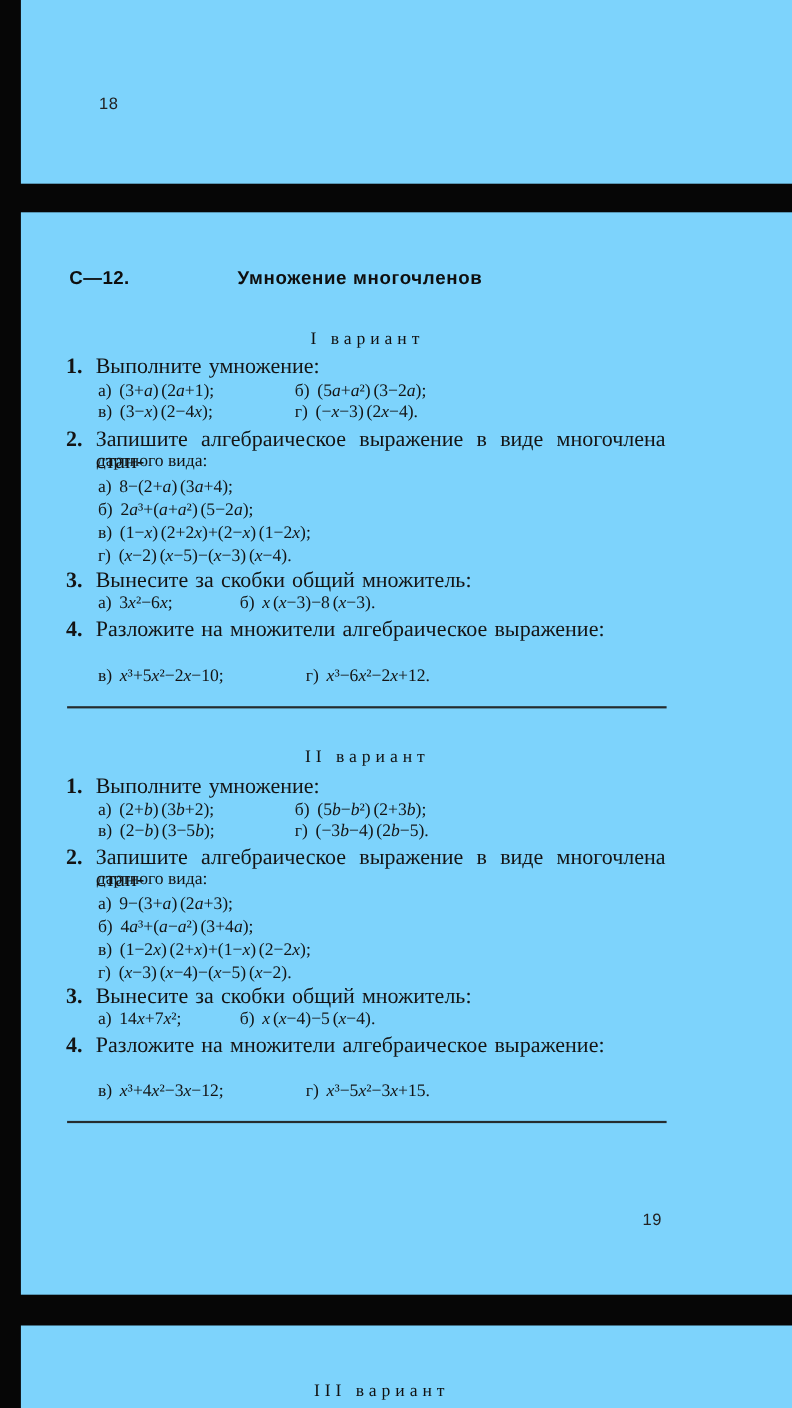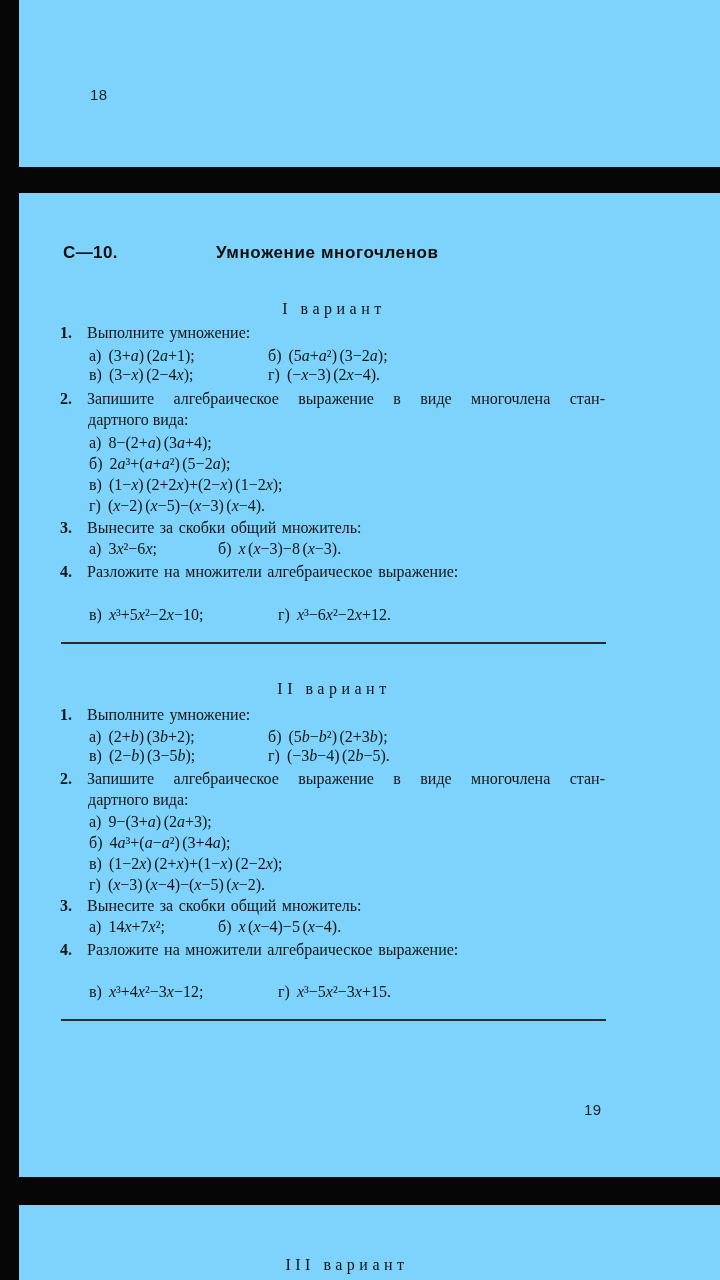--- a/index.html
+++ b/index.html
@@ -37,21 +37,21 @@
     font-family:"Liberation Sans", sans-serif;
     font-weight:700; font-size:17px; letter-spacing:0.6px; color:#0e0e0e;
   }
 
   .variant-head {
     position:absolute; left:0; width:630px; text-align:center;
     font-size:16px; letter-spacing:4.5px; color:#111;
     line-height:20px;
   }
 
-  .prob { position:absolute; left:41px; font-size:16px; line-height:20px; white-space:nowrap; }
+  .prob { position:absolute; left:41px; font-size:20px; line-height:20px; white-space:nowrap; }
   .pnum { display:inline-block; width:27px; font-weight:700; }
   .ptext { word-spacing:1.5px; }
   .ptext-just {
     display:inline-block; width:518px;
     text-align:justify; text-align-last:justify; white-space:normal;
     vertical-align:top;
   }
   .cont { position:absolute; left:69px; font-size:16px; line-height:20px; }
 
   .items { position:absolute; left:0; width:100%; height:20px; font-size:16px; line-height:20px; }
@@ -72,21 +72,21 @@
 </head>
 <body>
 
 <div class="page page-top">
   <span class="pagenum pn-18">18</span>
 </div>
 
 <div class="page page-main">
 
   <div class="line title-row" style="top:50px">
-    <span class="code">С—10.</span>
+    <span class="code">С—12.</span>
     <span class="title">Умножение многочленов</span>
   </div>
 
   <div class="variant-head" style="top:106px">I вариант</div>
 
   <div class="prob" style="top:130px">
     <span class="pnum">1.</span><span class="ptext">Выполните умножение:</span>
   </div>
   <div class="items" style="top:153px">
     <span class="it c1"><span class="lbl">а)</span><span class="expr">(3+<i>a</i>) (2<i>a</i>+1);</span></span>

